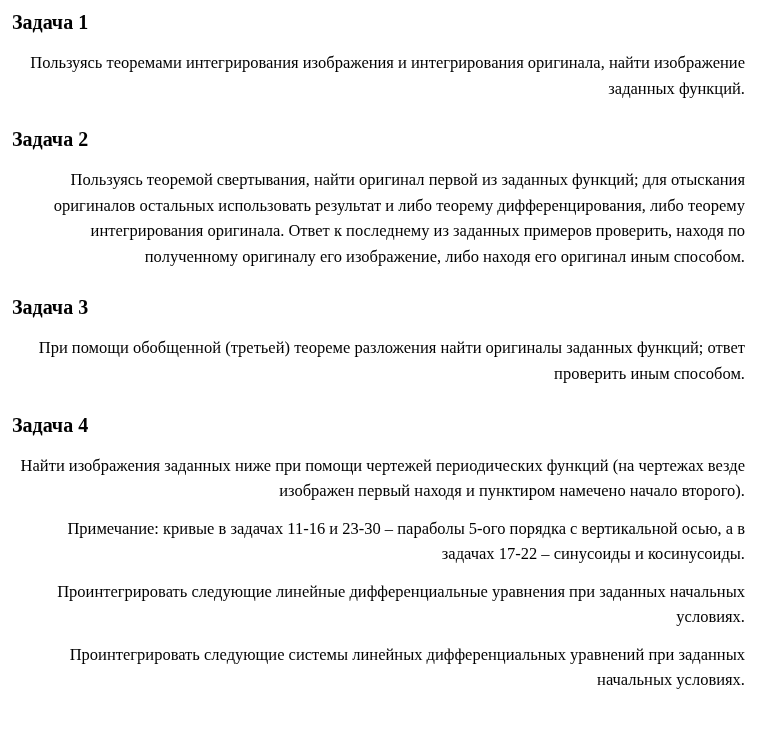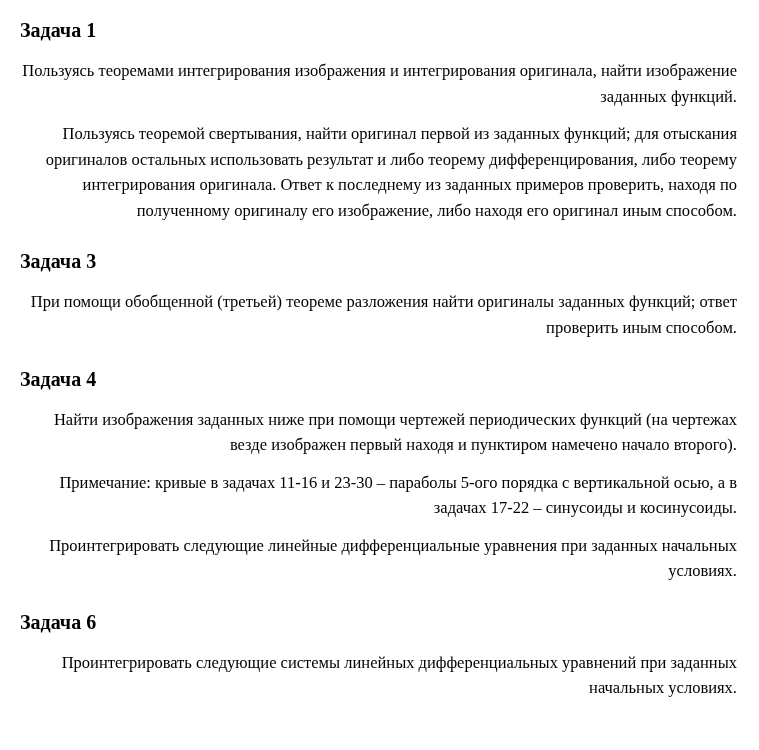--- a/index.html
+++ b/index.html
@@ -9,21 +9,21 @@
   }
   .page {
     width: 759px;
     min-height: 750px;
     box-sizing: border-box;
     padding: 6px 10px 10px 8px;
     font-family: "Liberation Serif", "DejaVu Serif", serif;
     color: #000000;
   }
   .task-section {
-    margin: 12px;
+    margin: 4px;
   }
   .task-heading {
     font-size: 20px;
     font-weight: bold;
     margin: 26px 0 16px 0;
     line-height: 1.2;
   }
   .task-section:first-child .task-heading {
     margin-top: 4px;
   }
@@ -38,36 +38,36 @@
 <body>
 
 <div class="page">
 
   <section class="task-section">
     <h2 class="task-heading">Задача 1</h2>
     <p class="task-paragraph">Пользуясь теоремами интегрирования изображения и интегрирования оригинала, найти изображение заданных функций.</p>
   </section>
 
   <section class="task-section">
+    <h2 class="task-heading">Задача 2</h2>
     <p class="task-paragraph">Пользуясь теоремой свертывания, найти оригинал первой из заданных функций; для отыскания оригиналов остальных использовать результат и либо теорему дифференцирования, либо теорему интегрирования оригинала. Ответ к последнему из заданных примеров проверить, находя по полученному оригиналу его изображение, либо находя его оригинал иным способом.</p>
   </section>
 
   <section class="task-section">
     <h2 class="task-heading">Задача 3</h2>
     <p class="task-paragraph">При помощи обобщенной (третьей) теореме разложения найти оригиналы заданных функций; ответ проверить иным способом.</p>
   </section>
 
   <section class="task-section">
     <h2 class="task-heading">Задача 4</h2>
     <p class="task-paragraph">Найти изображения заданных ниже при помощи чертежей периодических функций (на чертежах везде изображен первый находя и пунктиром намечено начало второго).</p>
     <p class="task-paragraph">Примечание: кривые в задачах 11-16 и 23-30 – параболы 5-ого порядка с вертикальной осью, а в задачах 17-22 – синусоиды и косинусоиды.</p>
   </section>
 
   <section class="task-section">
     <p class="task-paragraph">Проинтегрировать следующие линейные дифференциальные уравнения при заданных начальных условиях.</p>
   </section>
 
   <section class="task-section">
-    <h2 class="task-heading">Задача 6</h2>
     <p class="task-paragraph">Проинтегрировать следующие системы линейных дифференциальных уравнений при заданных начальных условиях.</p>
   </section>
 
 </div>
 
 </body></html>

